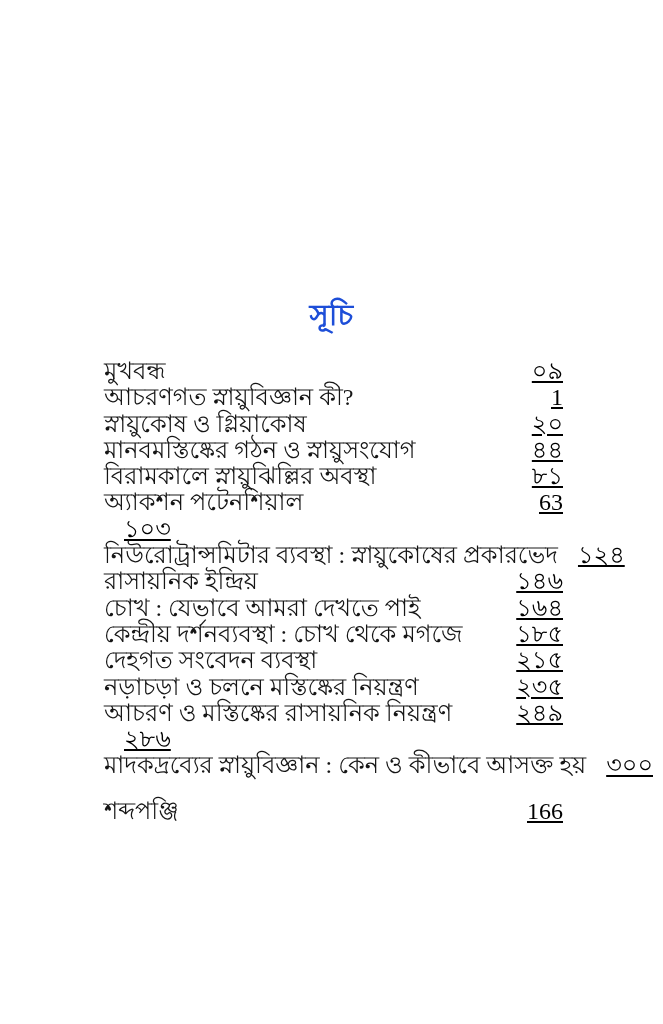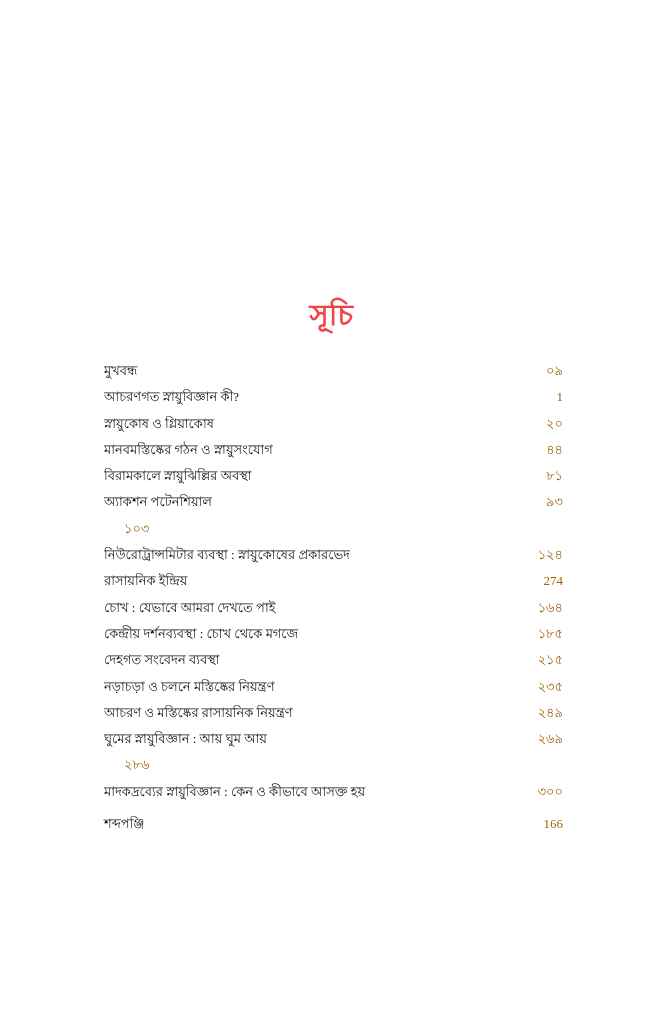--- a/index.html
+++ b/index.html
@@ -20,48 +20,49 @@
   .page-title {
     position: absolute;
     top: 292px;
     left: 0;
     width: 100%;
     margin: 0;
     text-align: center;
     font-size: 29px;
     font-weight: 600;
     letter-spacing: 0.5px;
-    color: #ef4444;
+    color: #1d4ed8;
   }
   .toc {
     position: absolute;
     top: 358px;
     left: 104px;
     right: 100px;
   }
   .toc-row {
     display: flex;
     justify-content: space-between;
     align-items: center;
     height: 26.3px;
-    font-size: 13px;
+    font-size: 24px;
     line-height: 26.3px;
     white-space: nowrap;
   }
   .toc-row.extra-gap {
-    margin-top: 6px;
+    margin-top: 19px;
   }
   .toc-label {
     text-align: left;
     color: #151515;
   }
   .toc-page {
     text-align: right;
-    color: #a16207;
+    color: #000000;
     padding-left: 20px;
+    text-decoration: underline;
   }
 </style>
 </head>
 <body>
 
 <div class="page">
   <h1 class="page-title">সূচি</h1>
 
   <div class="toc" id="toc-list">
       <div class="toc-row">
@@ -79,32 +80,32 @@
       <div class="toc-row">
     <span class="toc-label">মানবমস্তিষ্কের গঠন ও স্নায়ুসংযোগ</span>
     <span class="toc-page">৪৪</span>
   </div>
       <div class="toc-row">
     <span class="toc-label">বিরামকালে স্নায়ুঝিল্লির অবস্থা</span>
     <span class="toc-page">৮১</span>
   </div>
       <div class="toc-row">
     <span class="toc-label">অ্যাকশন পটেনশিয়াল</span>
-    <span class="toc-page">৯৩</span>
+    <span class="toc-page">63</span>
   </div>
       <div class="toc-row">
     <span class="toc-page">১০৩</span>
   </div>
       <div class="toc-row">
     <span class="toc-label">নিউরোট্রান্সমিটার ব্যবস্থা : স্নায়ুকোষের প্রকারভেদ</span>
     <span class="toc-page">১২৪</span>
   </div>
       <div class="toc-row">
     <span class="toc-label">রাসায়নিক ইন্দ্রিয়</span>
-    <span class="toc-page">274</span>
+    <span class="toc-page">১৪৬</span>
   </div>
       <div class="toc-row">
     <span class="toc-label">চোখ : যেভাবে আমরা দেখতে পাই</span>
     <span class="toc-page">১৬৪</span>
   </div>
       <div class="toc-row">
     <span class="toc-label">কেন্দ্রীয় দর্শনব্যবস্থা : চোখ থেকে মগজে</span>
     <span class="toc-page">১৮৫</span>
   </div>
       <div class="toc-row">
@@ -113,24 +114,20 @@
   </div>
       <div class="toc-row">
     <span class="toc-label">নড়াচড়া ও চলনে মস্তিষ্কের নিয়ন্ত্রণ</span>
     <span class="toc-page">২৩৫</span>
   </div>
       <div class="toc-row">
     <span class="toc-label">আচরণ ও মস্তিষ্কের রাসায়নিক নিয়ন্ত্রণ</span>
     <span class="toc-page">২৪৯</span>
   </div>
       <div class="toc-row">
-    <span class="toc-label">ঘুমের স্নায়ুবিজ্ঞান : আয় ঘুম আয়</span>
-    <span class="toc-page">২৬৯</span>
-  </div>
-      <div class="toc-row">
     <span class="toc-page">২৮৬</span>
   </div>
       <div class="toc-row">
     <span class="toc-label">মাদকদ্রব্যের স্নায়ুবিজ্ঞান : কেন ও কীভাবে আসক্ত হয়</span>
     <span class="toc-page">৩০০</span>
   </div>
       <div class="toc-row extra-gap">
     <span class="toc-label">শব্দপঞ্জি</span>
     <span class="toc-page">166</span>
   </div>

